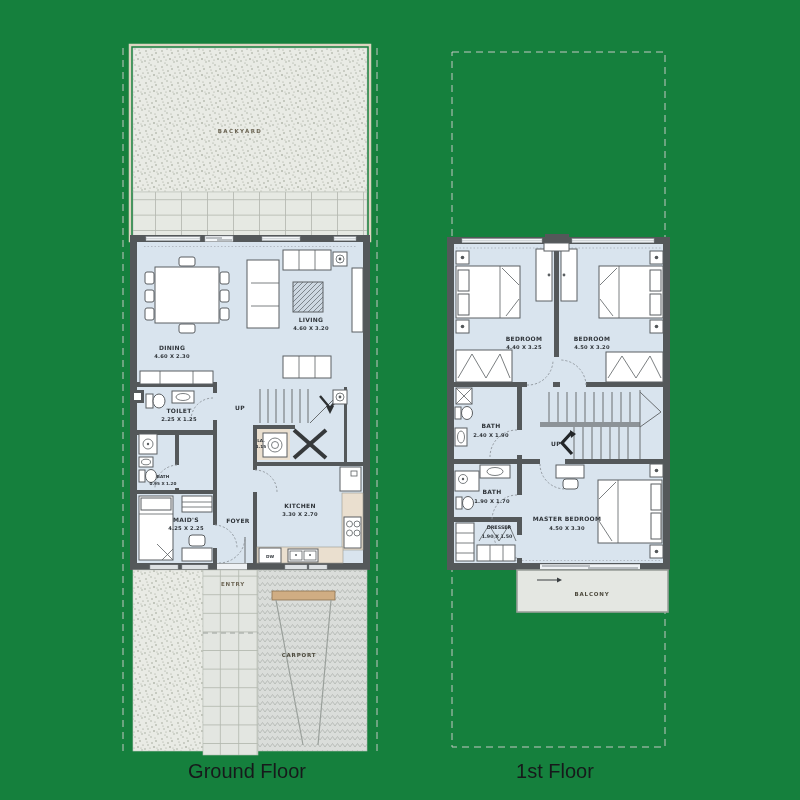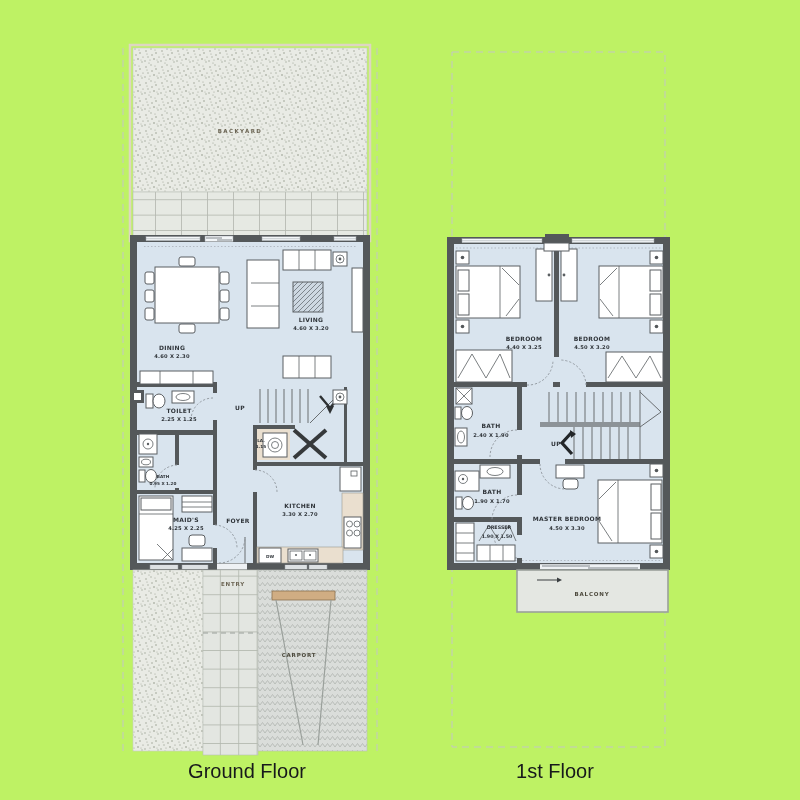--- a/index.html
+++ b/index.html
@@ -1,16 +1,16 @@
 <!DOCTYPE html>
 <html><head>
 <meta charset="utf-8">
 <style>
   html,body{margin:0;padding:0;background:#ffffff;}
-  .stage{width:800px;height:800px;position:relative;background:#bef264;overflow:hidden;}
+  .stage{width:800px;height:800px;position:relative;background:#15803d;overflow:hidden;}
   svg text{font-family:"DejaVu Sans",sans-serif;}
   .rm{font-size:6px;font-weight:bold;fill:#2f3439;text-anchor:middle;letter-spacing:.3px}
   .dm{font-size:5.2px;font-weight:bold;fill:#2f3439;text-anchor:middle;letter-spacing:.2px}
   .t4{font-size:4.2px;font-weight:bold;fill:#2f3439;text-anchor:middle}
   .out{font-size:5.5px;font-weight:bold;fill:#6d6655;text-anchor:middle;letter-spacing:1.4px}
   .title{font-family:"Liberation Sans",sans-serif;font-size:20px;fill:#17191b;text-anchor:middle;font-weight:400}
   .wall{fill:#54585a}
   .floor{fill:#d9e4ee}
   .win{fill:#f3f6f8;stroke:#9ba1a6;stroke-width:.5}
   .f{fill:#ffffff;stroke:#5b5f62;stroke-width:1}

